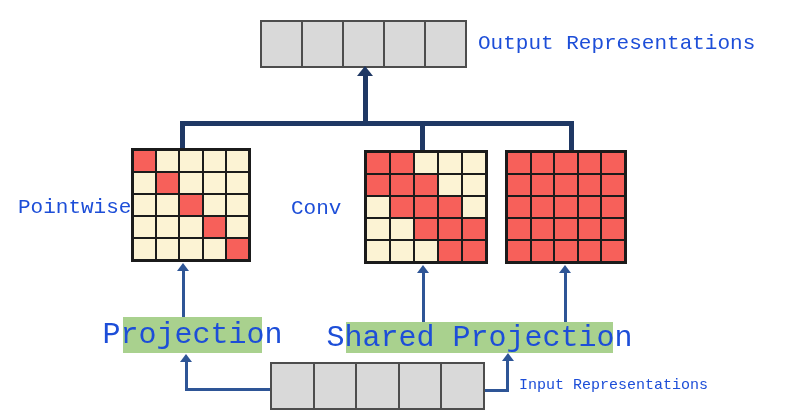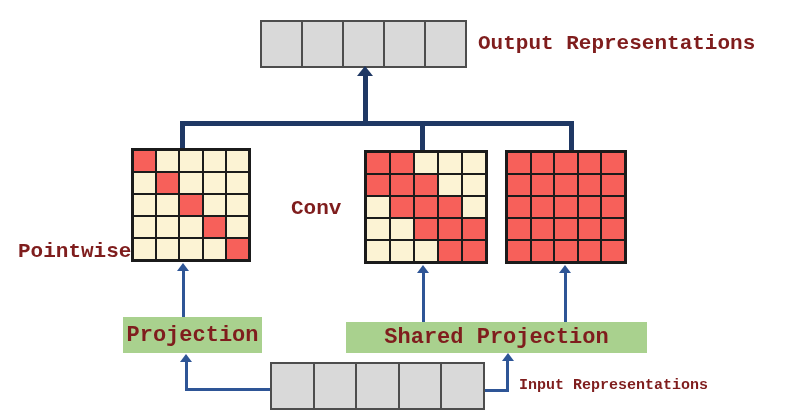--- a/index.html
+++ b/index.html
@@ -2,21 +2,21 @@
 <html style="--red: #F7605A; --cream: #FCF3D4; --green: #A9D18E; --gray: #D9D9D9; --navy: #1F3864; --conn: #2E5596;"><head>
 <meta charset="utf-8">
 <style>
   html,body{margin:0;padding:0;background:#ffffff;}
   .canvas{
     position:relative;width:798px;height:417px;background:#ffffff;overflow:hidden;
     font-family:"Liberation Mono","DejaVu Sans Mono",monospace;
   }
   .abs{position:absolute;}
   .lbl{
-    font-weight:700;color:#7f1d1d;font-size:21px;letter-spacing:0px;white-space:nowrap;
+    font-weight:400;color:#1d4ed8;font-size:21px;letter-spacing:0px;white-space:nowrap;
   }
   
   .cellrow{
     display:flex;border:2px solid #4d4d4d;box-sizing:border-box;background:var(--gray);
   }
   .cellrow .cell{
     flex:1;background:var(--gray);border-right:2px solid #4d4d4d;
   }
   .cellrow .cell:last-child{border-right:none;}
   
@@ -25,21 +25,21 @@
     border:2px solid #1b1b1b;box-sizing:border-box;
   }
   .matrix .mcell{border:1px solid #1b1b1b;}
   .matrix .red{background:var(--red);}
   .matrix .cream{background:var(--cream);}
   
   .greenbox{
     background:var(--green);display:flex;align-items:center;justify-content:center;
     box-sizing:border-box;
   }
-  .greenbox .lbl{font-size:22px;}
+  .greenbox .lbl{font-size:30px;}
   
   .line{background:var(--navy);}
   .thin{background:var(--conn);}
   
   .arrow-up{
     width:0;height:0;border-left:8px solid transparent;border-right:8px solid transparent;
     border-bottom:10px solid var(--navy);
   }
   .arrow-up.small{
     border-left:6px solid transparent;border-right:6px solid transparent;
@@ -62,21 +62,21 @@
 
   <div class="arrow-up abs" style="left:357px;top:66px;"></div>
   <div class="line abs" style="left:363px;top:75px;width:5px;height:48px;"></div>
 
   <div class="line abs" style="left:180px;top:121px;width:394px;height:5px;"></div>
 
   <div class="line abs" style="left:180px;top:121px;width:5px;height:28px;"></div>
   <div class="line abs" style="left:420px;top:121px;width:5px;height:30px;"></div>
   <div class="line abs" style="left:569px;top:121px;width:5px;height:30px;"></div>
 
-  <div class="lbl abs" style="left:18px;top:196px;margin-top:44px;">Pointwise</div>
+  <div class="lbl abs" style="left:18px;top:196px;">Pointwise</div>
   <div class="lbl abs" style="left:291px;top:197px;text-align:right;">Conv</div>
 
   <div class="matrix abs" style="left:131px;top:148px;width:120px;height:114px;">
       <div class="mcell red"></div>
       <div class="mcell cream"></div>
       <div class="mcell cream"></div>
       <div class="mcell cream"></div>
       <div class="mcell cream"></div>
       <div class="mcell cream"></div>
       <div class="mcell red"></div>
@@ -159,21 +159,21 @@
 
   <div class="arrow-up small abs" style="left:417px;top:265px;"></div>
   <div class="thin abs" style="left:422px;top:272px;width:3px;height:50px;"></div>
 
   <div class="arrow-up small abs" style="left:559px;top:265px;"></div>
   <div class="thin abs" style="left:564px;top:272px;width:3px;height:50px;"></div>
 
   <div class="greenbox abs" style="left:123px;top:317px;width:139px;height:36px;">
     <span class="lbl">Projection</span>
   </div>
-  <div class="greenbox abs" style="left:346px;top:322px;width:301px;height:31px;">
+  <div class="greenbox abs" style="left:346px;top:322px;width:267px;height:31px;">
     <span class="lbl">Shared Projection</span>
   </div>
 
   <div class="cellrow abs" style="left:270px;top:362px;width:215px;height:48px;">
       <div class="cell"></div>
       <div class="cell"></div>
       <div class="cell"></div>
       <div class="cell"></div>
       <div class="cell"></div>
     </div>

